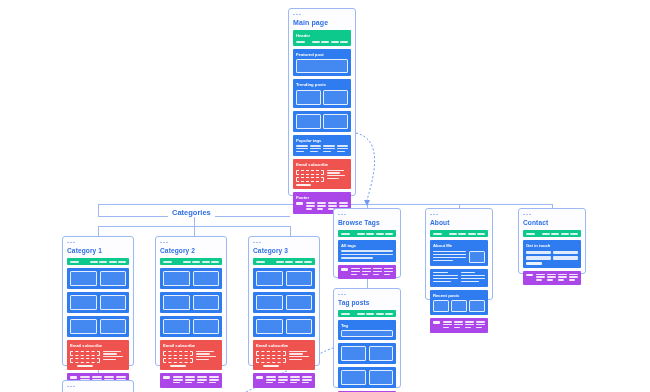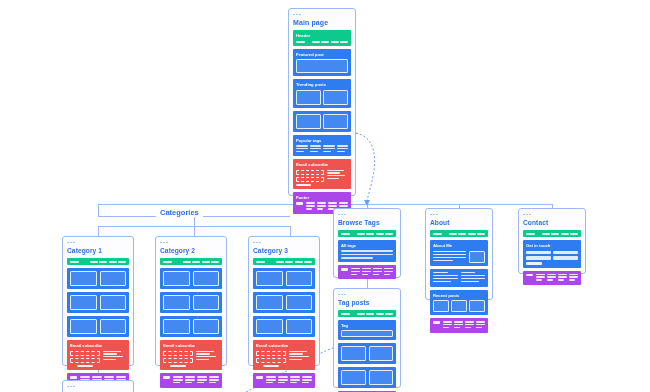--- a/index.html
+++ b/index.html
@@ -254,21 +254,21 @@
 
     <g stroke="#6f9cf0" stroke-width="1" fill="none" stroke-dasharray="2,2">
       <path d="M356,133 C384,140 374,176 367,200"></path>
       <path d="M246,392 C286,372 320,352 333,348"></path>
     </g>
     <g fill="#6f9cf0">
       <polygon points="367,206 364,200 370,200"></polygon>
     </g>
   </svg>
 
-  <div class="conn-label" style="left:156px;top:208px;">Categories</div>
+  <div class="conn-label" style="left:168px;top:208px;">Categories</div>
 
   <div class="card" id="main-page">
     <div class="dots">
         <i></i>
         <i></i>
         <i></i>
       </div>
     <div class="inner">
       <div class="card-title">Main page</div>
 

